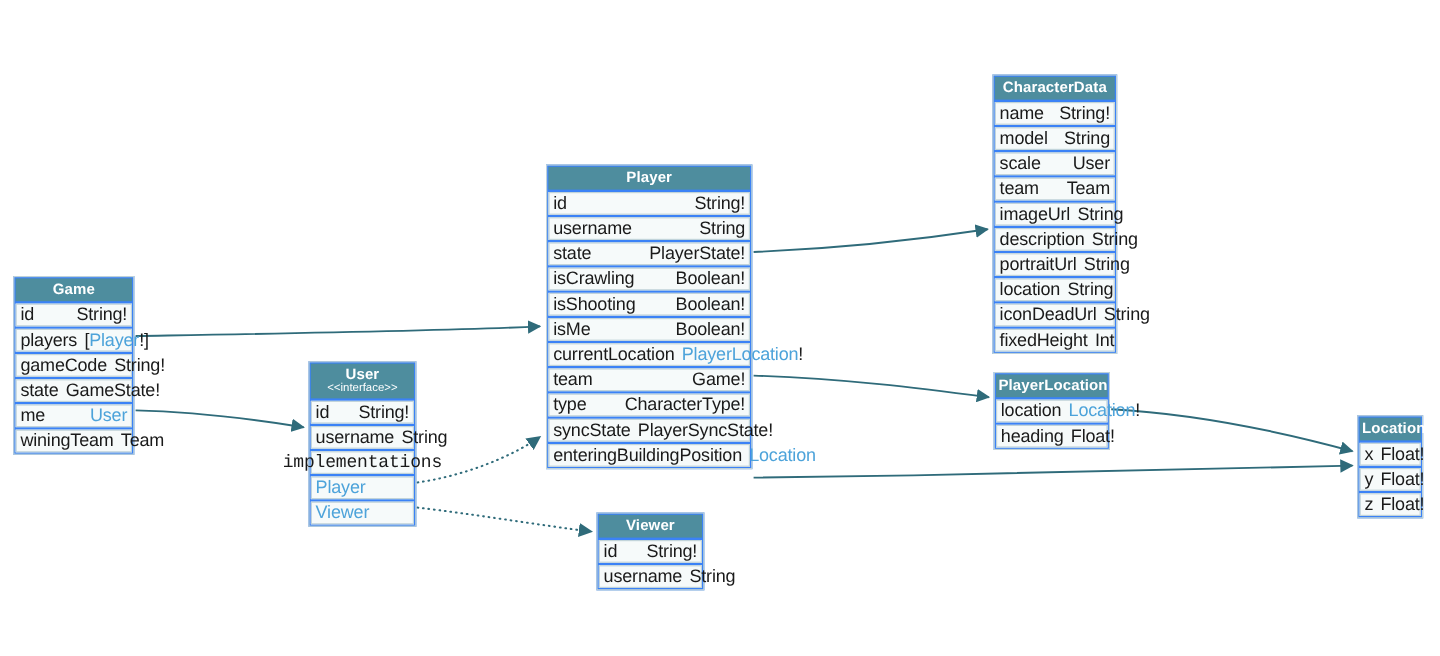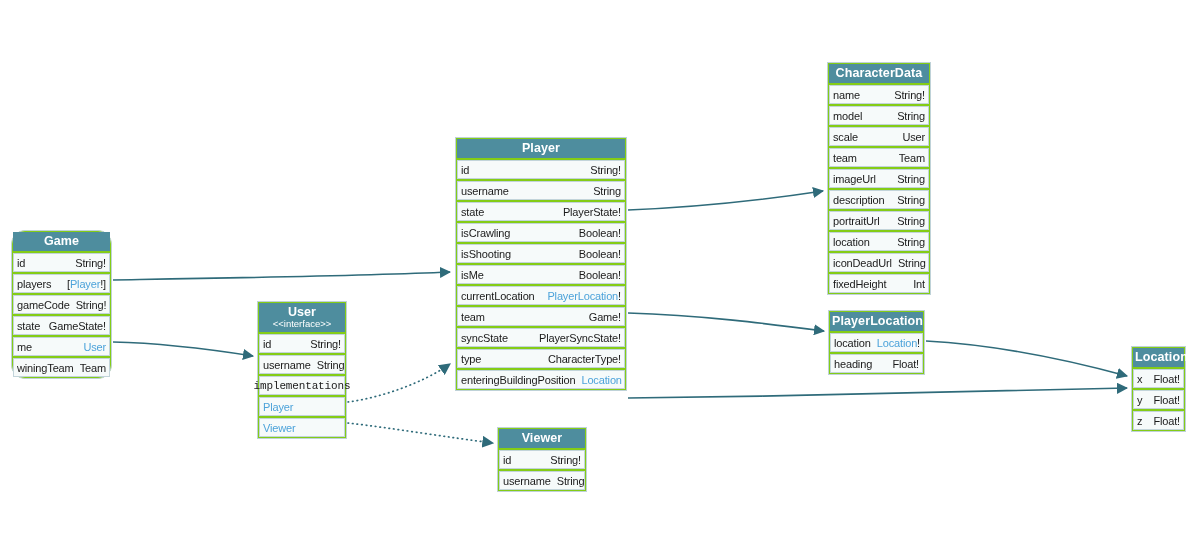--- a/index.html
+++ b/index.html
@@ -7,33 +7,33 @@
     position: relative; width: 1200px; height: 547px; overflow: hidden;
     background: #ffffff;
     font-family: "Liberation Sans", sans-serif;
   }
   #edges { position: absolute; left: 0; top: 0; width: 1200px; height: 547px; pointer-events: none; }
   .edge { fill: none; stroke: #2f6b7a; stroke-width: 1.6; }
   .edge.dotted { stroke-dasharray: 0.6 4; stroke-linecap: round; stroke-width: 1.7; }
 
   .gtable {
     position: absolute; box-sizing: border-box;
-    background: #84cc16; border: 1px solid #bfd2d8; padding: 1px;
+    background: #3b82f6; border: 1px solid #bfd2d8; padding: 1px;
   }
   .thead {
     background: #4e8d9e; color: #ffffff; text-align: center;
     padding: 2px 2px 3px; cursor: pointer;
   }
   .t-title { display: block; font-size: 12.5px; font-weight: bold; line-height: 14px; letter-spacing: 0.1px; }
   .t-sub { display: block; font-size: 9.5px; line-height: 10px; }
   .row {
     box-sizing: border-box; height: 19px; margin-top: 2px;
     background: #f6fafa; border: 1px solid #c2d4da;
     display: flex; justify-content: space-between; align-items: center;
-    padding: 0 3px; font-size: 11px; letter-spacing: -0.15px;
+    padding: 0 3px; font-size: 15px; letter-spacing: -0.15px;
     color: #1a1a1a; white-space: nowrap; cursor: pointer;
   }
   .row .fname { color: #1a1a1a; }
   .row .ftype { color: #1a1a1a; margin-left: 6px; }
   .row .link { color: #4da3da; }
   .row.section { justify-content: center; font-family: Liberation Mono, monospace; }
   .row.linkrow { justify-content: flex-start; color: #4da3da; }
 </style>
 </head>
 <body>
@@ -49,21 +49,21 @@
     <path class="edge" d="M113,280 C230,278 360,276 450,272" marker-end="url(#arw)"></path>
     <path class="edge" d="M113,342 C160,343 215,350 253,356" marker-end="url(#arw)"></path>
     <path class="edge" d="M628,210 C700,207 770,199 823,191" marker-end="url(#arw)"></path>
     <path class="edge" d="M628,313 C700,315 770,324 824,331" marker-end="url(#arw)"></path>
     <path class="edge" d="M628,398 C800,396 990,392 1127,388" marker-end="url(#arw)"></path>
     <path class="edge" d="M926,341 C1000,345 1072,361 1127,376" marker-end="url(#arw)"></path>
     <path class="edge dotted" d="M348,402 C385,397 426,381 450,364" marker-end="url(#arw)"></path>
     <path class="edge dotted" d="M348,423 C392,428 452,438 493,443" marker-end="url(#arw)"></path>
   </svg>
 
-  <div class="gtable" style="left:11px; top:230px; width:101px;border-radius:14px;">
+  <div class="gtable" style="left:11px; top:230px; width:101px;">
     <div class="thead">
       <span class="t-title">Game</span>
     </div>
     <div class="t-body">
         <div class="row">
           <span class="fname">id</span>
           <span class="ftype">String!</span>
         </div>
         <div class="row">
           <span class="fname">players</span>
@@ -145,28 +145,28 @@
         </div>
         <div class="row">
           <span class="fname">currentLocation</span>
           <span class="ftype"><span class="link">PlayerLocation</span>!</span>
         </div>
         <div class="row">
           <span class="fname">team</span>
           <span class="ftype">Game!</span>
         </div>
         <div class="row">
+          <span class="fname">type</span>
+          <span class="ftype">CharacterType!</span>
+        </div>
+        <div class="row">
           <span class="fname">syncState</span>
           <span class="ftype">PlayerSyncState!</span>
         </div>
         <div class="row">
-          <span class="fname">type</span>
-          <span class="ftype">CharacterType!</span>
-        </div>
-        <div class="row">
           <span class="fname">enteringBuildingPosition</span>
           <span class="ftype"><span class="link">Location</span></span>
         </div>
       </div>
   </div>
 
   <div class="gtable" style="left:497px; top:427px; width:90px;">
     <div class="thead">
       <span class="t-title">Viewer</span>
     </div>

